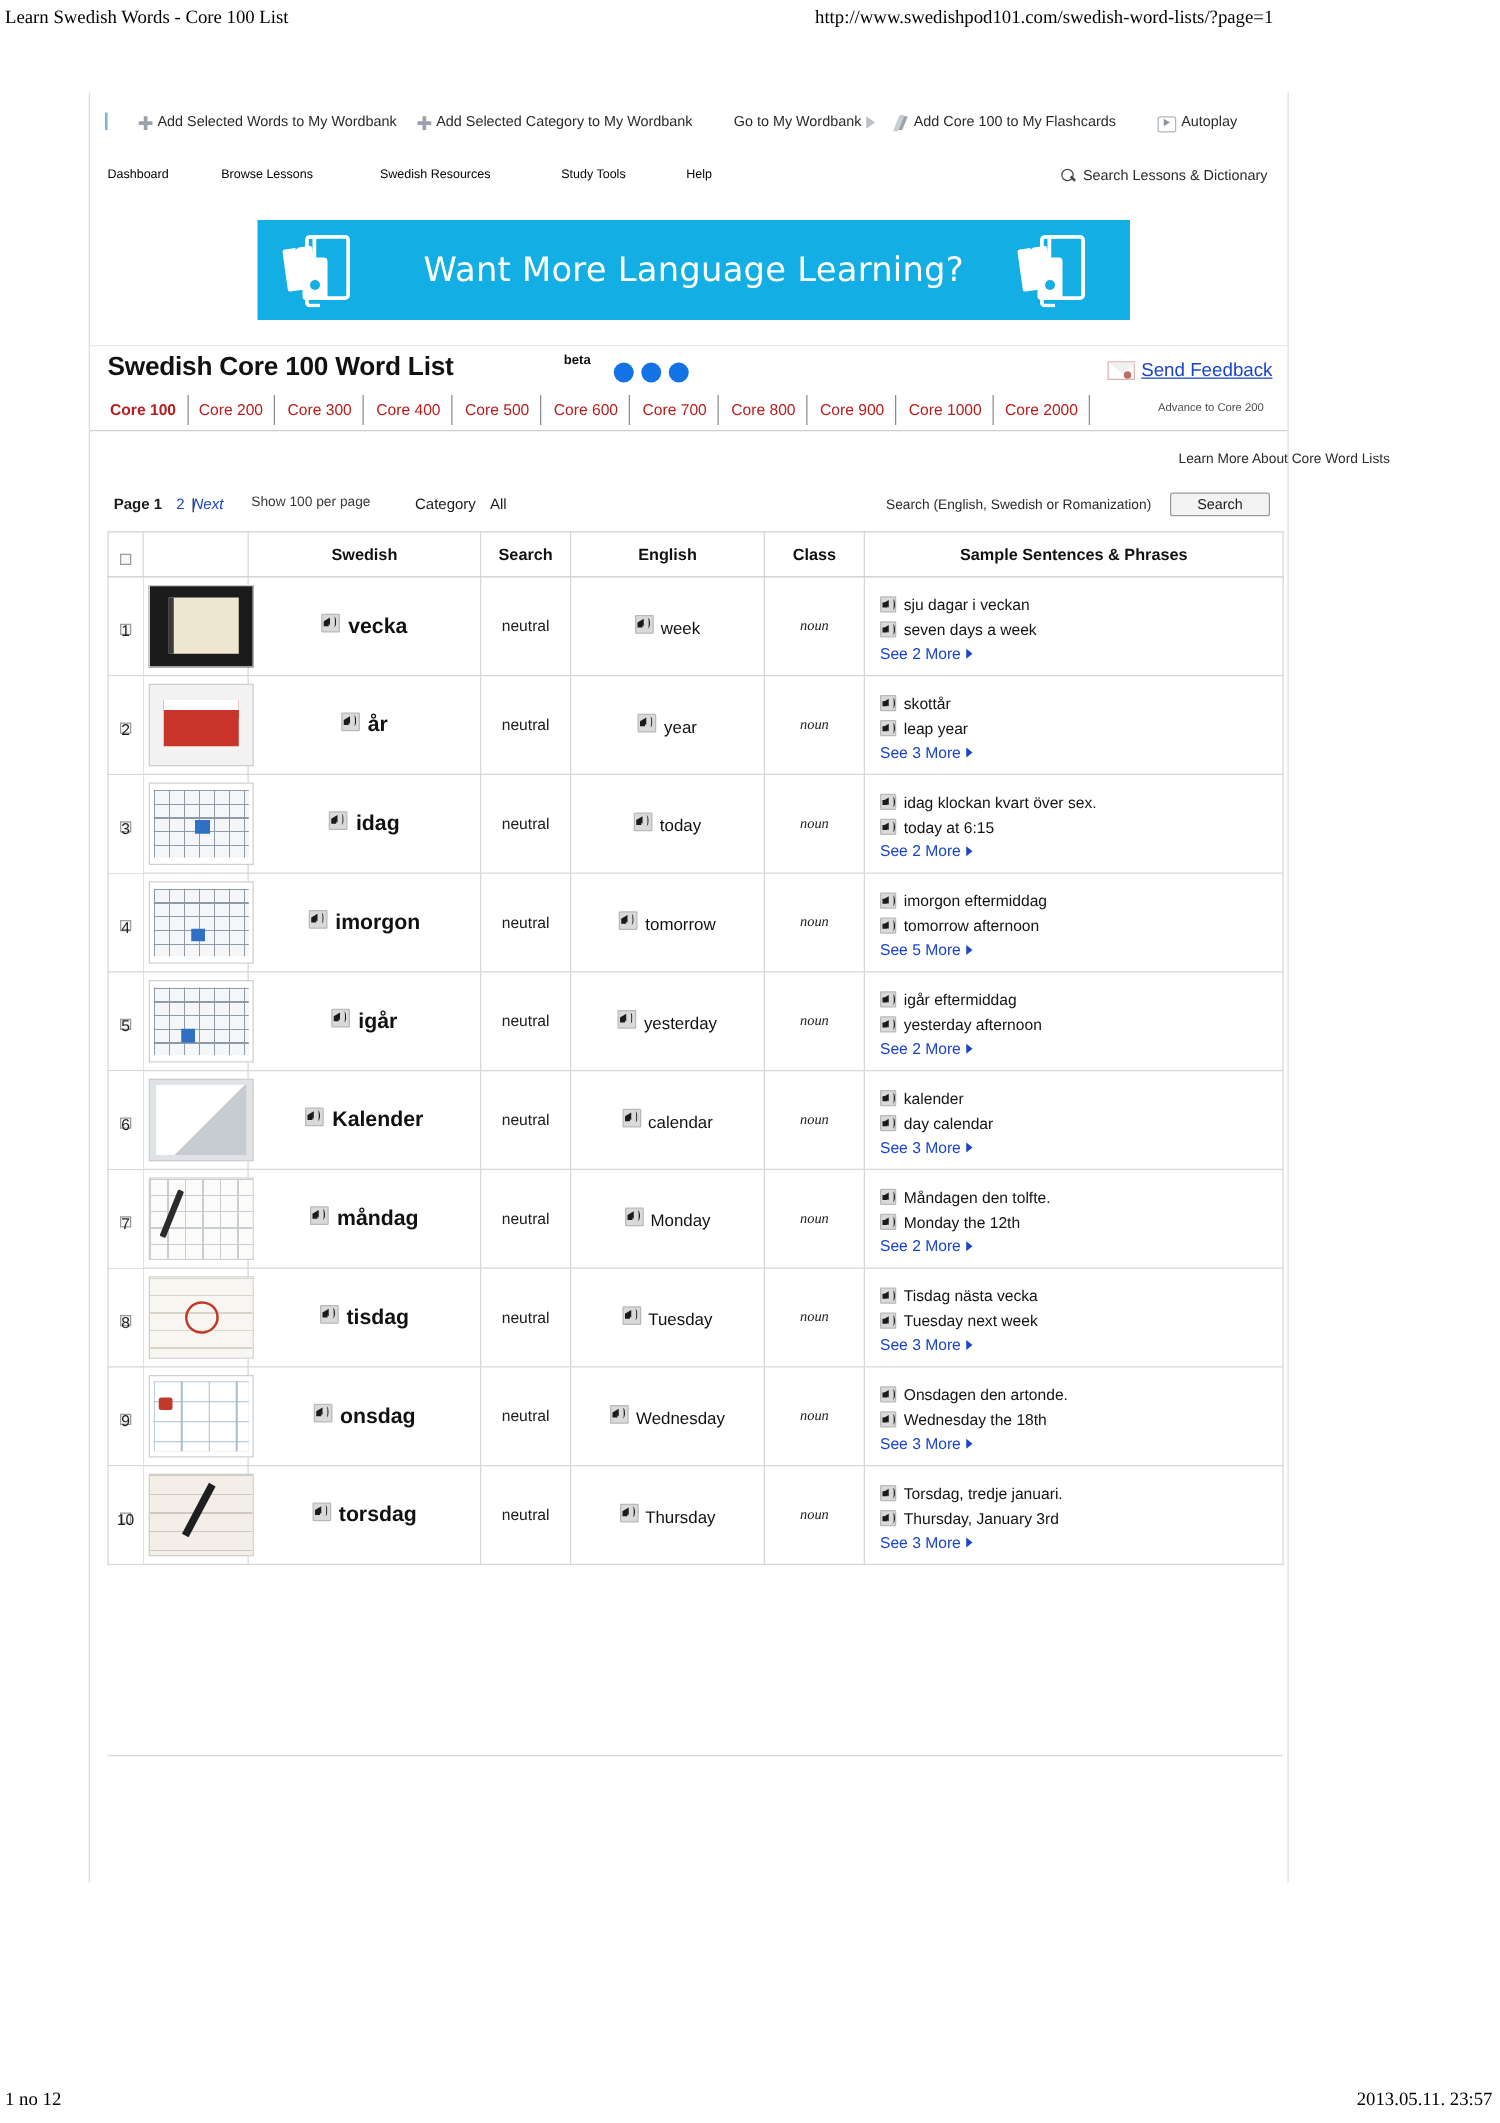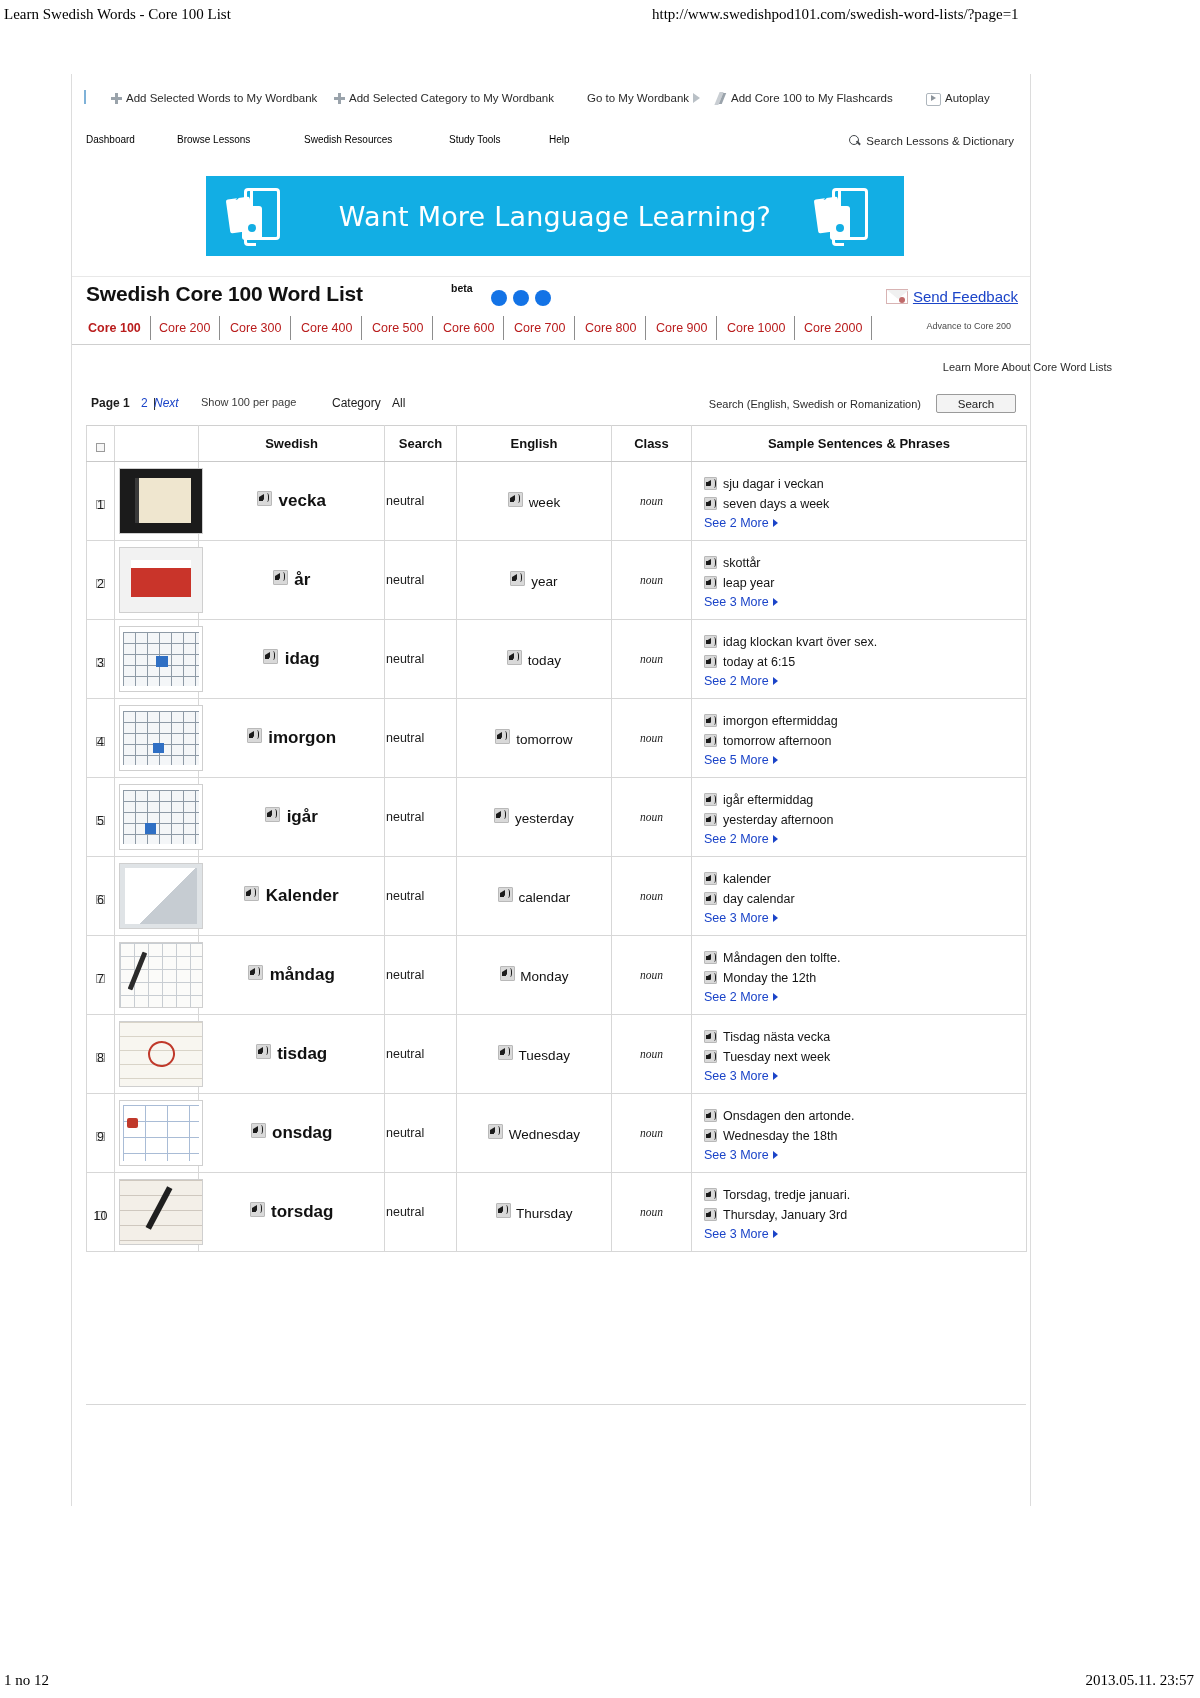--- a/index.html
+++ b/index.html
@@ -234,21 +234,21 @@
   }
 
   .td-img { padding:6px 4px; text-align:center; }
   .thumb {
     width:84px; height:66px; display:block; margin:0 auto;
     border:1px solid #cfcfcf;
   }
 
   .td-sw { text-align:center; padding:6px 4px; }
   .sw-word { font-size:17px; font-weight:bold; color:#111; }
-  .td-gen { text-align:left; font-size:12.5px; color:#1c1c1c; }
+  .td-gen { text-align:center; font-size:12.5px; color:#1c1c1c; }
   .td-eng { text-align:center; font-size:13.5px; color:#111; padding:6px 4px;margin-left:48px; }
   .td-cls {
     text-align:center; font-size:11.5px; color:#1c1c1c;
     font-family:"Liberation Serif", serif; font-style:italic;
   }
   .td-smp { padding:8px 0 8px 12px; text-align:left; }
   .smp-line {
     display:flex; align-items:center; gap:4px;
     font-size:12.5px; color:#141414; line-height:18px; margin:2px 0;
   }

